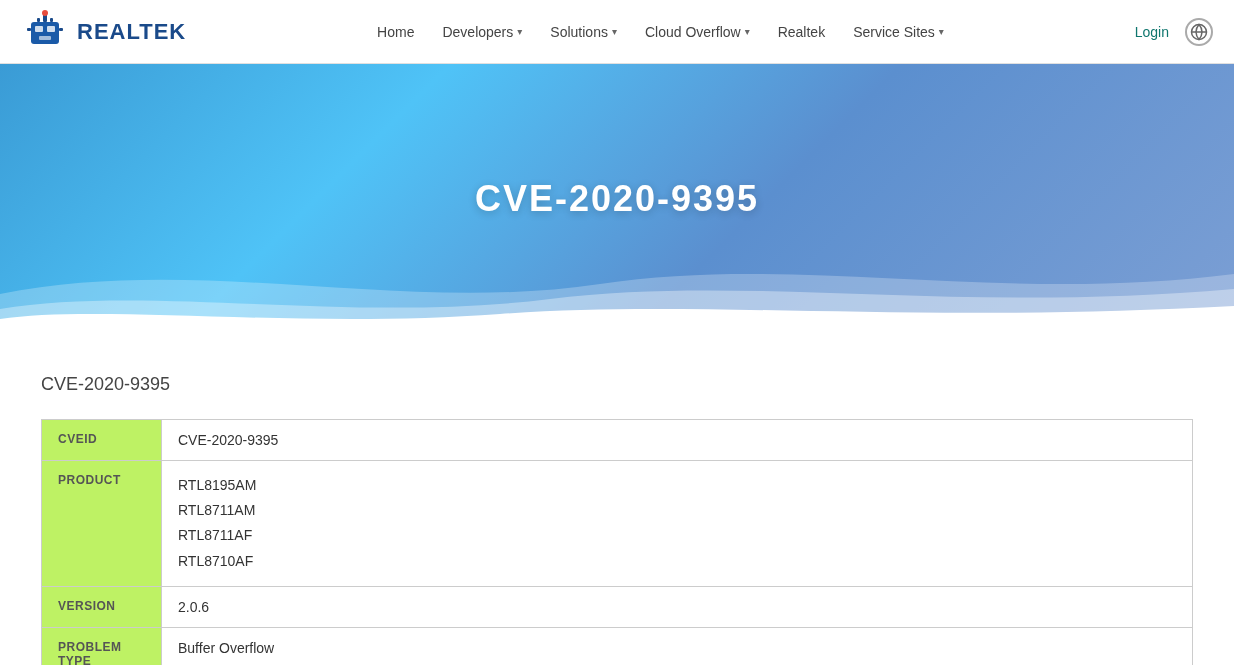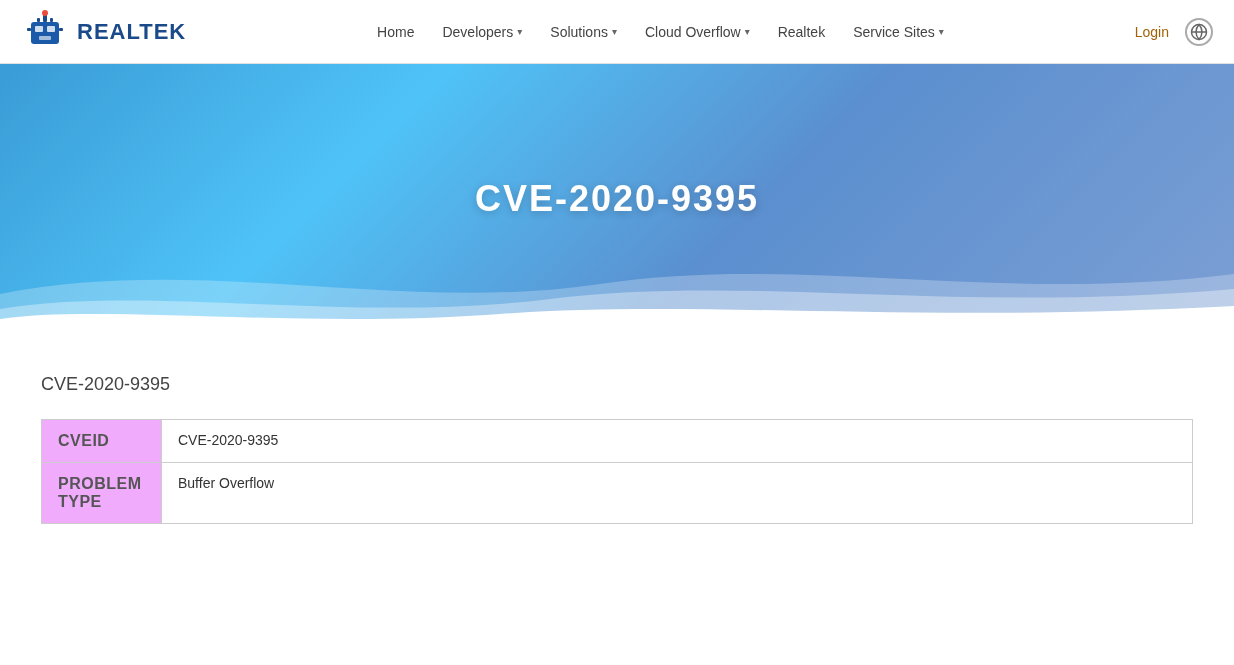--- a/index.html
+++ b/index.html
@@ -57,21 +57,21 @@
     .nav-chevron {
       font-size: 10px;
       color: #666;
     }
     .navbar-right {
       display: flex;
       align-items: center;
       gap: 16px;
     }
     .login-link {
-      color: #a16207;
+      color: #0f766e;
       text-decoration: none;
       font-size: 14px;
       cursor: pointer;
     }
     .globe-icon {
       width: 28px;
       height: 28px;
       border: 2px solid #aaa;
       border-radius: 50%;
       display: flex;
@@ -135,25 +135,25 @@
     .cve-table tr {
       border-bottom: 1px solid #ccc;
     }
     .cve-table td {
       padding: 12px 16px;
       vertical-align: top;
     }
     .cve-table td:first-child {
       width: 120px;
       font-weight: bold;
-      font-size: 16px;
+      font-size: 12px;
       color: #555;
       letter-spacing: 0.5px;
       border-right: 1px solid #ccc;
-      background: #f0abfc;
+      background: #bef264;
     }
     .cve-table td:last-child {
       color: #333;
       font-size: 14px;
     }
     .product-list {
       list-style: none;
     }
     .product-list li {
       line-height: 1.8;
@@ -251,21 +251,36 @@
   <h2 class="page-subtitle">CVE-2020-9395</h2>
 
   <table class="cve-table">
     <tbody>
 
       <tr>
         <td>CVEID</td>
         <td>CVE-2020-9395</td>
       </tr>
 
-
+      <tr>
+        <td>PRODUCT</td>
+        <td>
+          <ul class="product-list">
+            <li>RTL8195AM</li>
+            <li>RTL8711AM</li>
+            <li>RTL8711AF</li>
+            <li>RTL8710AF</li>
+          </ul>
+        </td>
+      </tr>
+
+      <tr>
+        <td>VERSION</td>
+        <td>2.0.6</td>
+      </tr>
 
       <tr>
         <td>PROBLEM TYPE</td>
         <td>Buffer Overflow</td>
       </tr>
     </tbody>
   </table>
 </div>
 
 </body></html>

